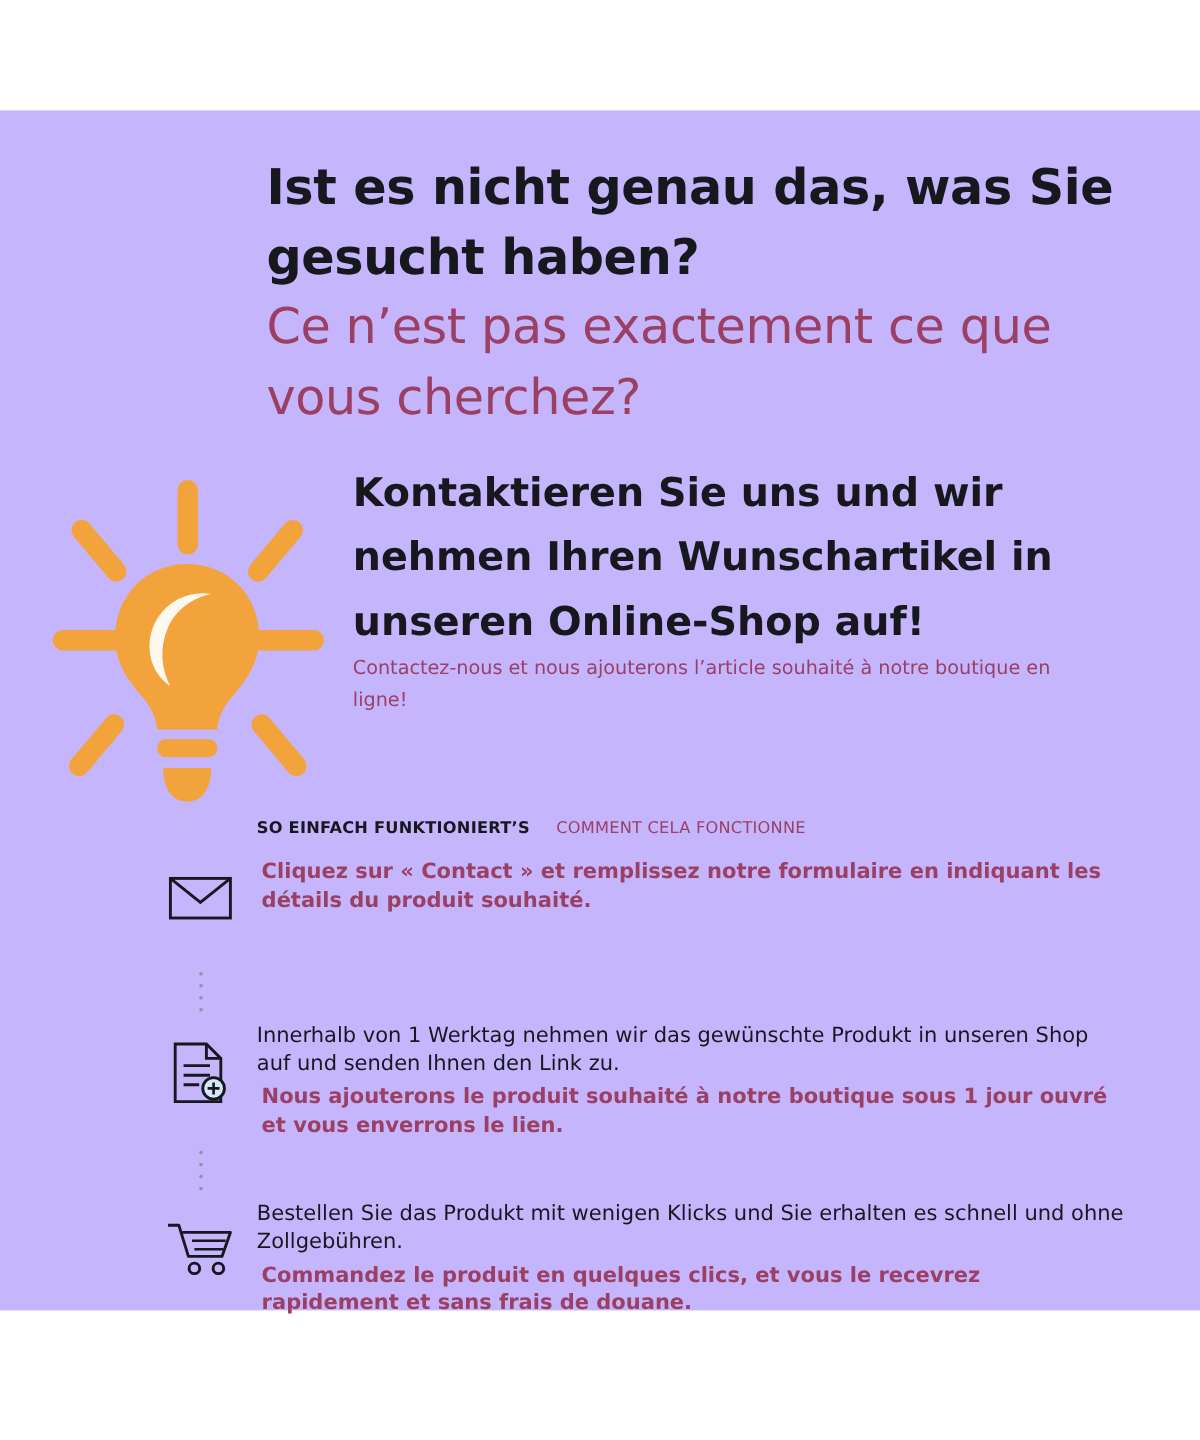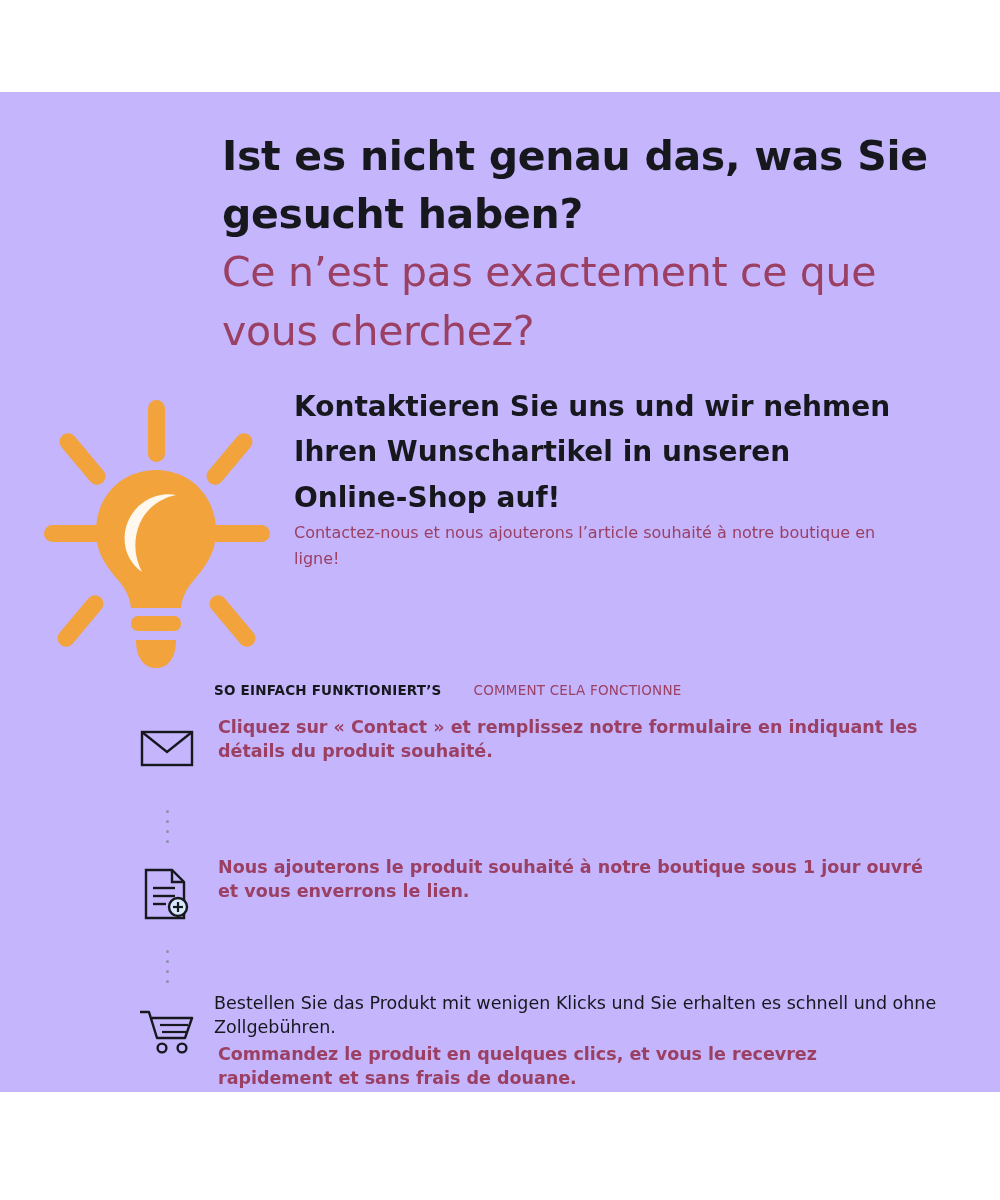--- a/index.html
+++ b/index.html
@@ -57,42 +57,42 @@
   }
 
   
   .intro-block {
     position: absolute;
     left: 294px;
     top: 292px;
     width: 600px;
   }
   .intro-de {
-    font-size: 28px;
+    font-size: 33px;
     line-height: 1.62;
     font-weight: bold;
     color: #16181d;
     margin: 0;
   }
   .intro-fr {
     font-size: 16px;
     line-height: 1.62;
     font-weight: normal;
     color: #9b3f63;
     margin: 0;
   }
 
   
   .howto-heads {
     position: absolute;
     left: 214px;
     top: 590px;
     display: flex;
     align-items: baseline;
-    gap: 32px;
+    gap: 22px;
   }
   .howto-de {
     font-size: 13.5px;
     font-weight: bold;
     color: #16181d;
     letter-spacing: 0.2px;
   }
   .howto-fr {
     font-size: 13.5px;
     font-weight: normal;
@@ -231,20 +231,21 @@
           <path d="M30 2 L30 14 L42 14" fill="none" stroke="#16181d" stroke-width="2.4"></path>
           <line x1="11" y1="20" x2="33" y2="20" stroke="#16181d" stroke-width="2.4"></line>
           <line x1="11" y1="28" x2="33" y2="28" stroke="#16181d" stroke-width="2.4"></line>
           <line x1="11" y1="36" x2="24" y2="36" stroke="#16181d" stroke-width="2.4"></line>
           <circle cx="36" cy="39" r="9" fill="#d6e7fb" stroke="#16181d" stroke-width="2.4"></circle>
           <line x1="36" y1="34" x2="36" y2="44" stroke="#16181d" stroke-width="2.2"></line>
           <line x1="31" y1="39" x2="41" y2="39" stroke="#16181d" stroke-width="2.2"></line>
         </svg>
       </div>
       <div class="step-text">
+        <p class="step-de">Innerhalb von 1 Werktag nehmen wir das gewünschte Produkt in unseren Shop auf und senden Ihnen den Link zu.</p>
         <p class="step-fr">Nous ajouterons le produit souhaité à notre boutique sous 1 jour ouvré et vous enverrons le lien.</p>
       </div>
     </div>
 
     <div class="dots-row">
       <div class="dots">
         <span class="dot"></span>
         <span class="dot"></span>
         <span class="dot"></span>
         <span class="dot"></span>

